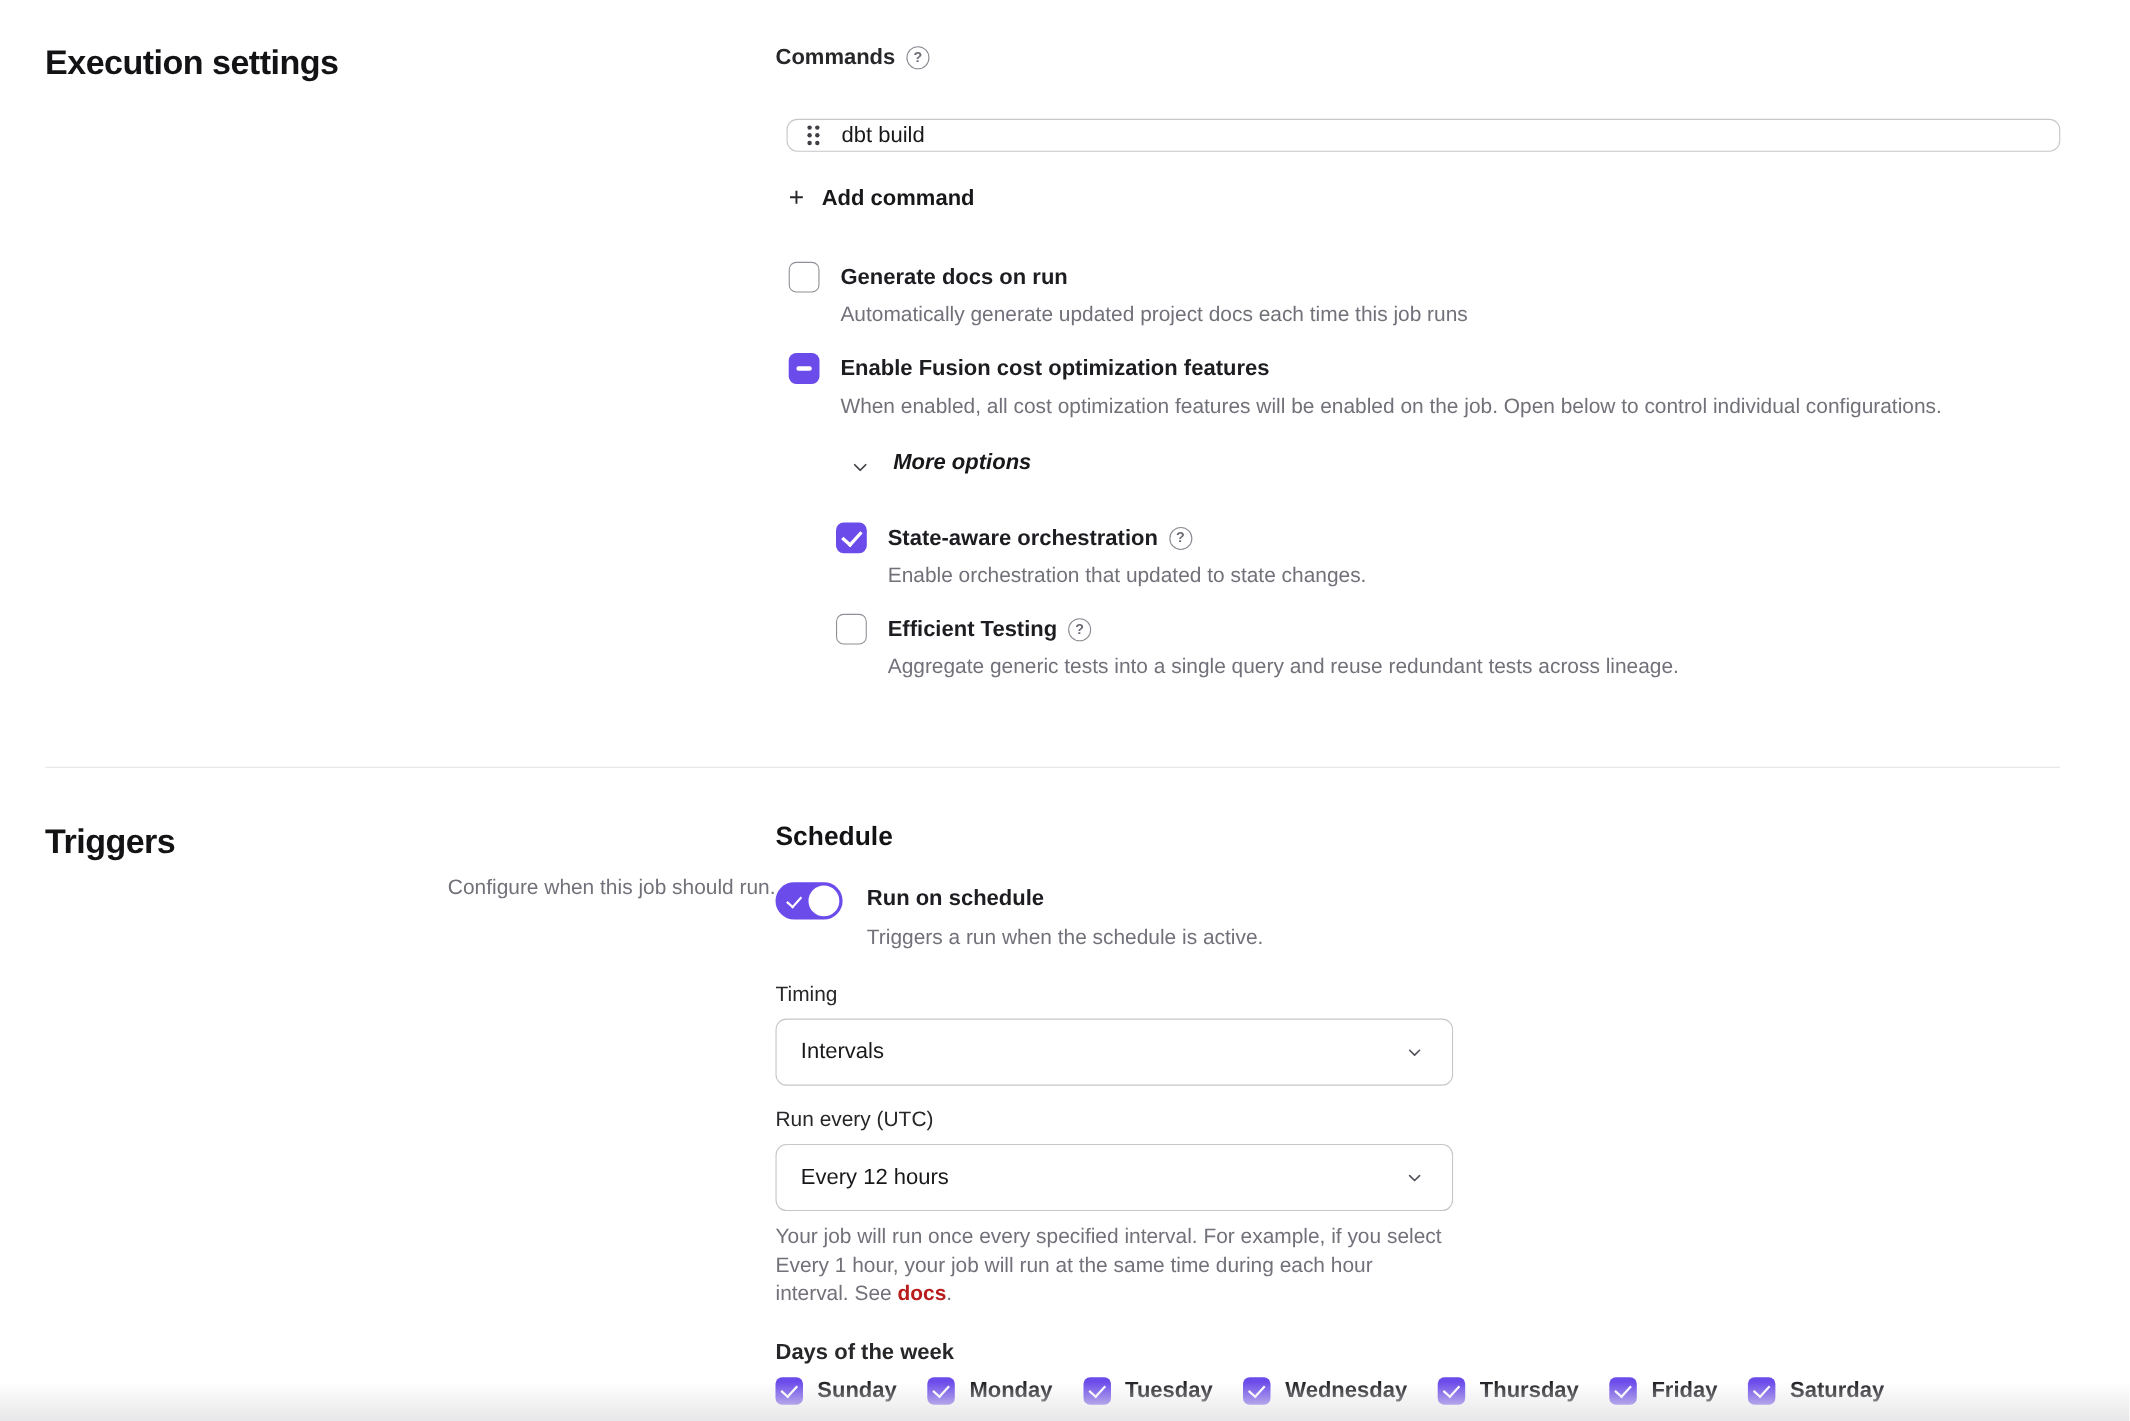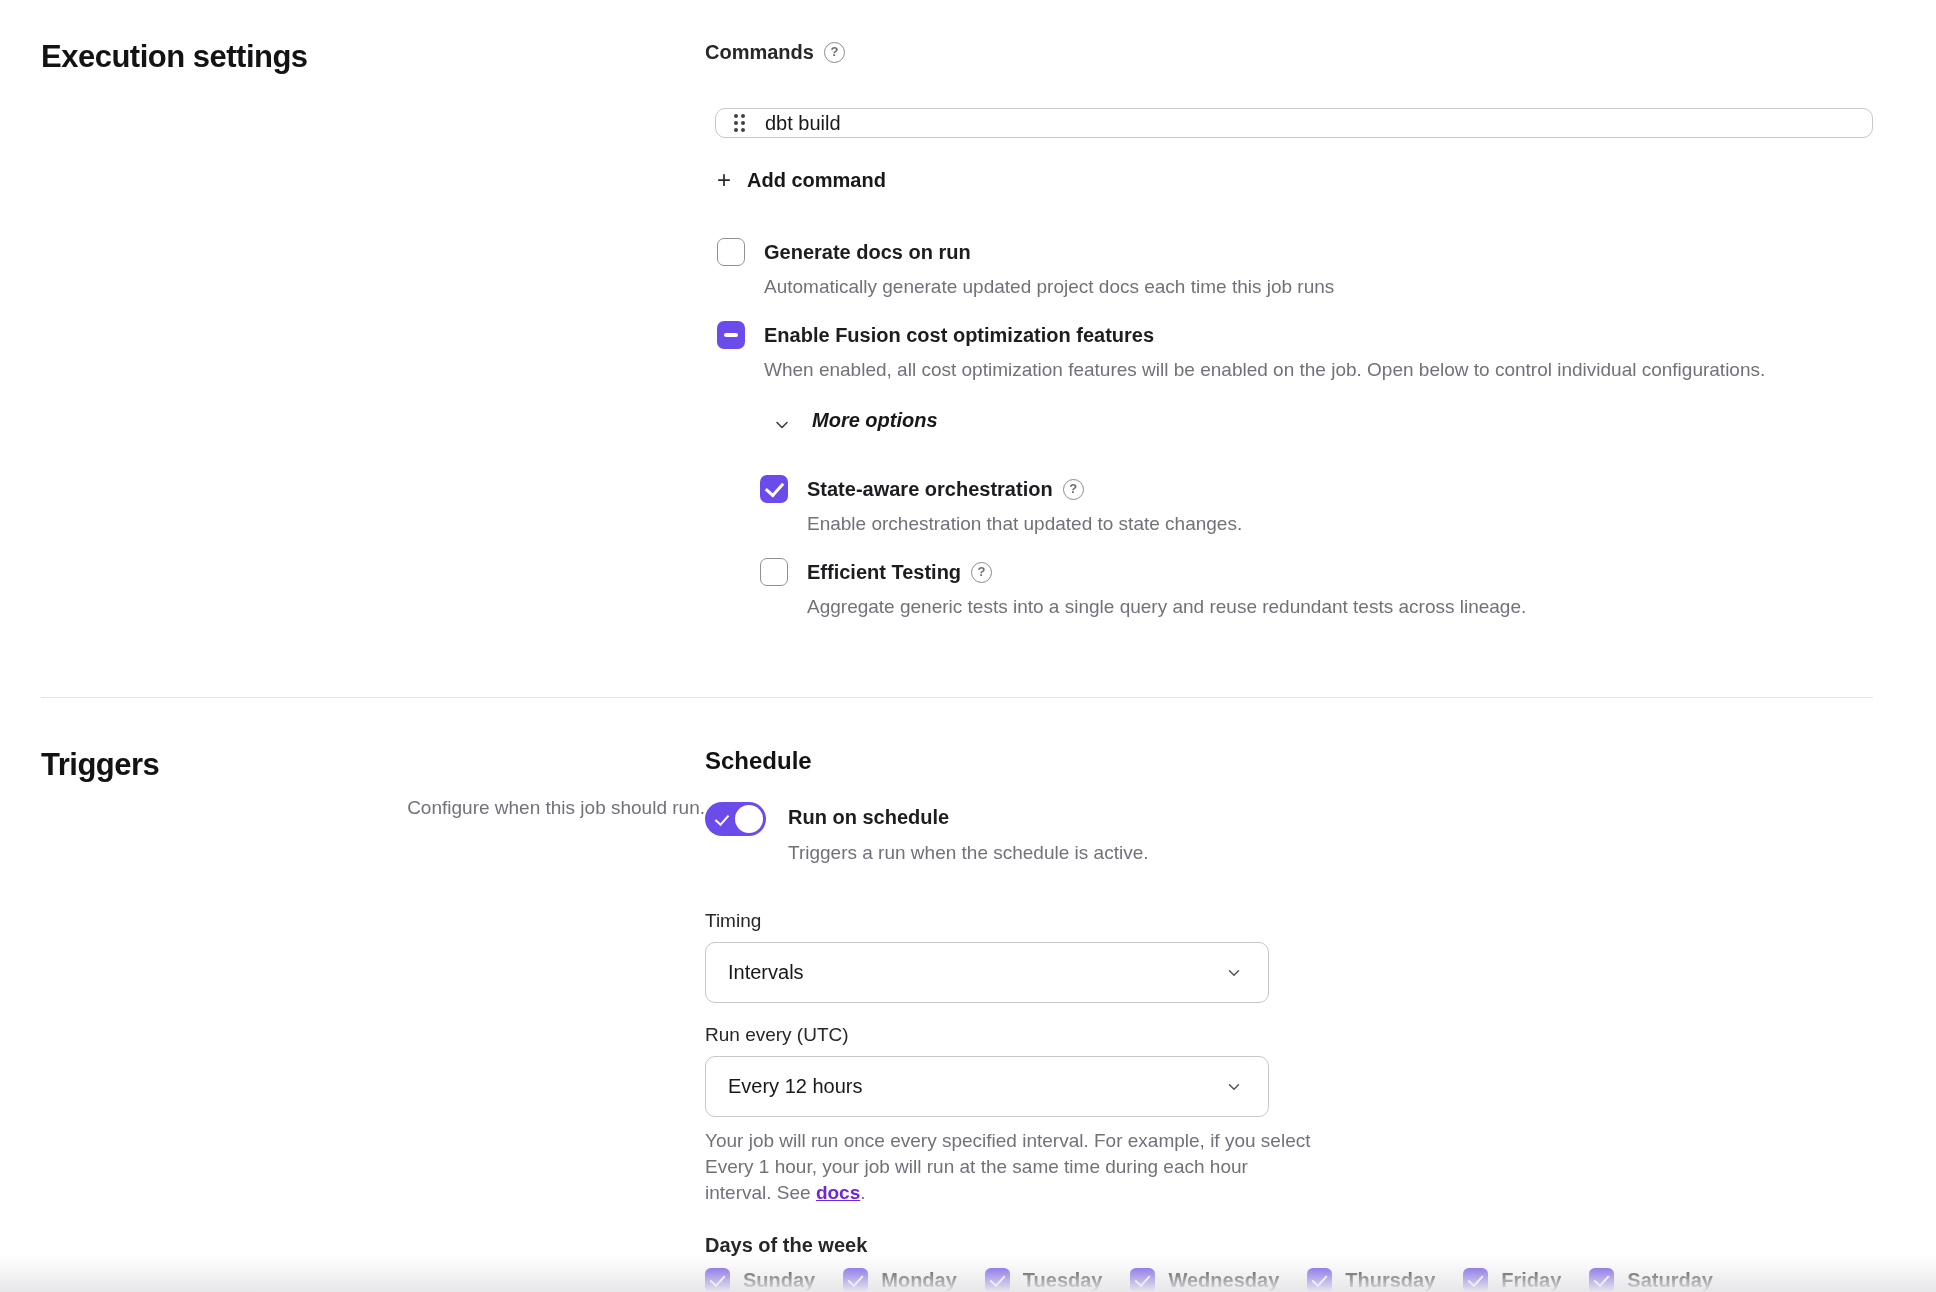--- a/index.html
+++ b/index.html
@@ -61,28 +61,28 @@
   .toggle-row { display:flex; align-items:flex-start; gap:22px; margin-top:26px; }
   .toggle { width:61px; height:34px; border-radius:17px; background:#6B4BEA; position:relative;
     flex:none; cursor:pointer; }
   .toggle .knob { position:absolute; top:3px; right:3px; width:28px; height:28px; border-radius:50%;
     background:#fff; }
   .toggle::after { content:""; position:absolute; left:13px; top:10px; width:6px; height:11px;
     border-right:2.2px solid #fff; border-bottom:2.2px solid #fff; transform:rotate(42deg); }
   .toggle-label { font-size:20px; font-weight:700; color:#1c1c21; line-height:30px; }
   .toggle-desc { font-size:19px; color:#71717a; line-height:24px; margin-top:9px; }
 
-  .form-group { margin-top:44px; }
-  .select { margin-top:9px; width:564px; height:61px; border:1px solid #c6c6cb; border-radius:10px;
+  .form-group { margin-top:28px; }
+  .select { margin-top:9px; width:616px; height:61px; border:1px solid #c6c6cb; border-radius:10px;
     background:#fff; display:flex; align-items:center; justify-content:space-between;
     padding:0 26px 0 22px; cursor:pointer; }
   .select .sel-value { font-size:20px; color:#18181b; }
 
   .help-text { margin-top:11px; max-width:610px; font-size:19px; color:#71717a; line-height:26px; }
-  .docs-link { color:#6d28d9; font-weight:700; text-decoration:underline; cursor:pointer; }
+  .docs-link { color:#b91c1c; font-weight:700; cursor:pointer; }
 
   .days-label { margin-top:26px; font-size:20px; font-weight:700; color:#27272a; line-height:26px; }
   .days-row { margin-top:10px; display:flex; align-items:center; gap:28px; }
   .day-item { display:flex; align-items:center; gap:13px; }
   .cb.small { width:25px; height:25px; border-radius:6px; }
   .cb.small.checked::after { left:8px; top:4px; width:7px; height:12px; border-width:2.6px; }
   .day-label { font-size:20px; font-weight:700; color:#1c1c21; white-space:nowrap; cursor:pointer; }
 
   .bottom-fade { position:absolute; left:0; right:0; bottom:0; height:36px;
     background:linear-gradient(180deg, rgba(233,233,235,0) 0%, #e7e7e9 100%); pointer-events:none; }

